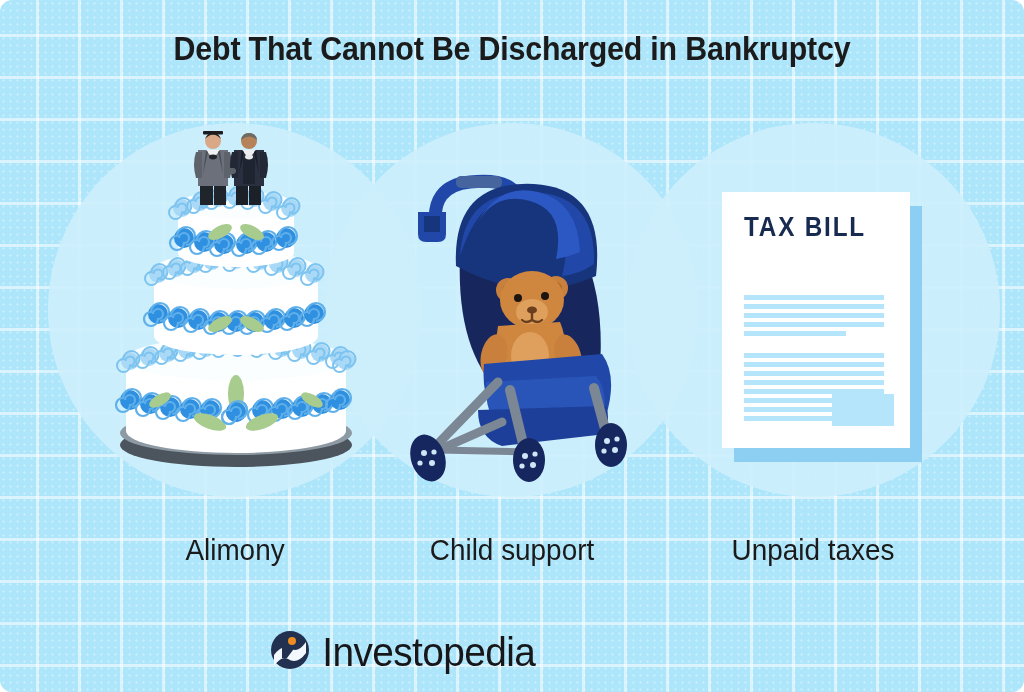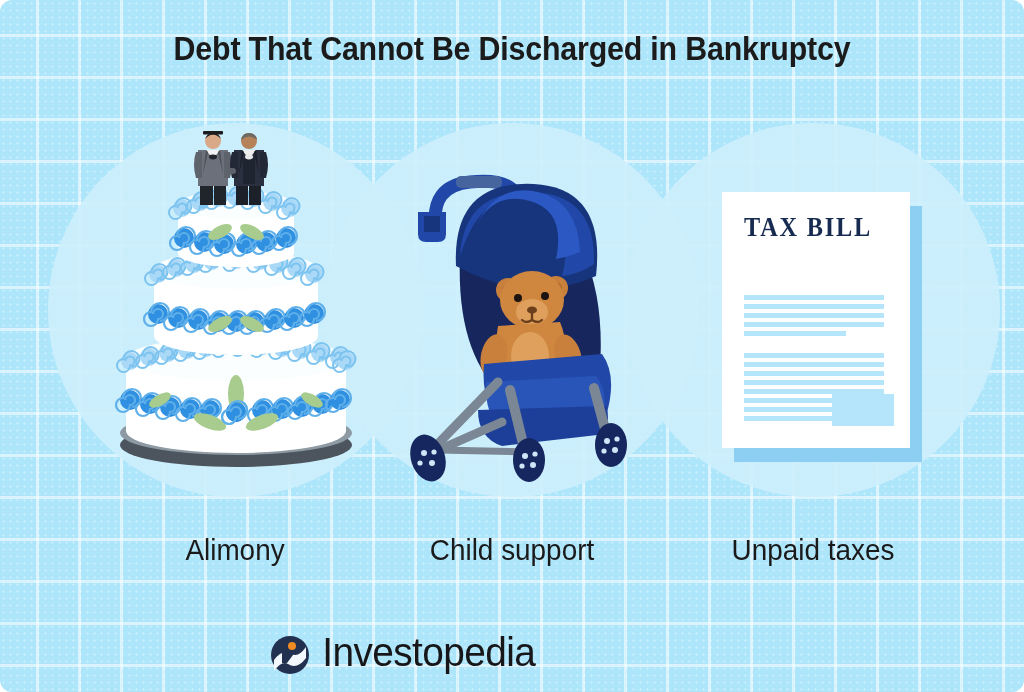--- a/index.html
+++ b/index.html
@@ -73,40 +73,40 @@
   .label.l2 { left: 382px; width: 260px; }
   .label.l3 { left: 683px; width: 260px; }
 
   
   .logo {
     position: absolute;
     left: 0;
     top: 630px;
     width: 808px;
     display: flex;
-    align-items: flex-end;
+    align-items: flex-start;
     justify-content: center;
     gap: 9px;
   }
   .logo-mark { width: 40px; height: 40px; display:block; }
   .logo-word {
     font-size: 40px;
     color: #17171a;
     letter-spacing: -0.6px;
     transform: scaleX(0.97);
   }
   
   .bill-wrap { position: absolute; left: 722px; top: 192px; width: 200px; height: 270px; }
   .bill-shadow {
     position: absolute; left: 12px; top: 14px;
     width: 188px; height: 256px; background: #8ccff3;
   }
   .bill-page {
     position: absolute; left: 0; top: 0;
-    width: 188px; height: 256px; background: #ffffff; font-family: Liberation Serif, serif;
+    width: 188px; height: 256px; background: #ffffff;
   }
   .bill-title {
     position: absolute; left: 22px; top: 20px;
     font-size: 27px; font-weight: bold; color: #172b50;
     letter-spacing: 2px; transform: scaleX(0.9); transform-origin: left center;
   }
   .bill-line { position: absolute; height: 5px; background: #b5e5fb; }
   .bill-box {
     position: absolute; left: 110px; top: 202px;
     width: 62px; height: 32px; background: #b5e5fb;

